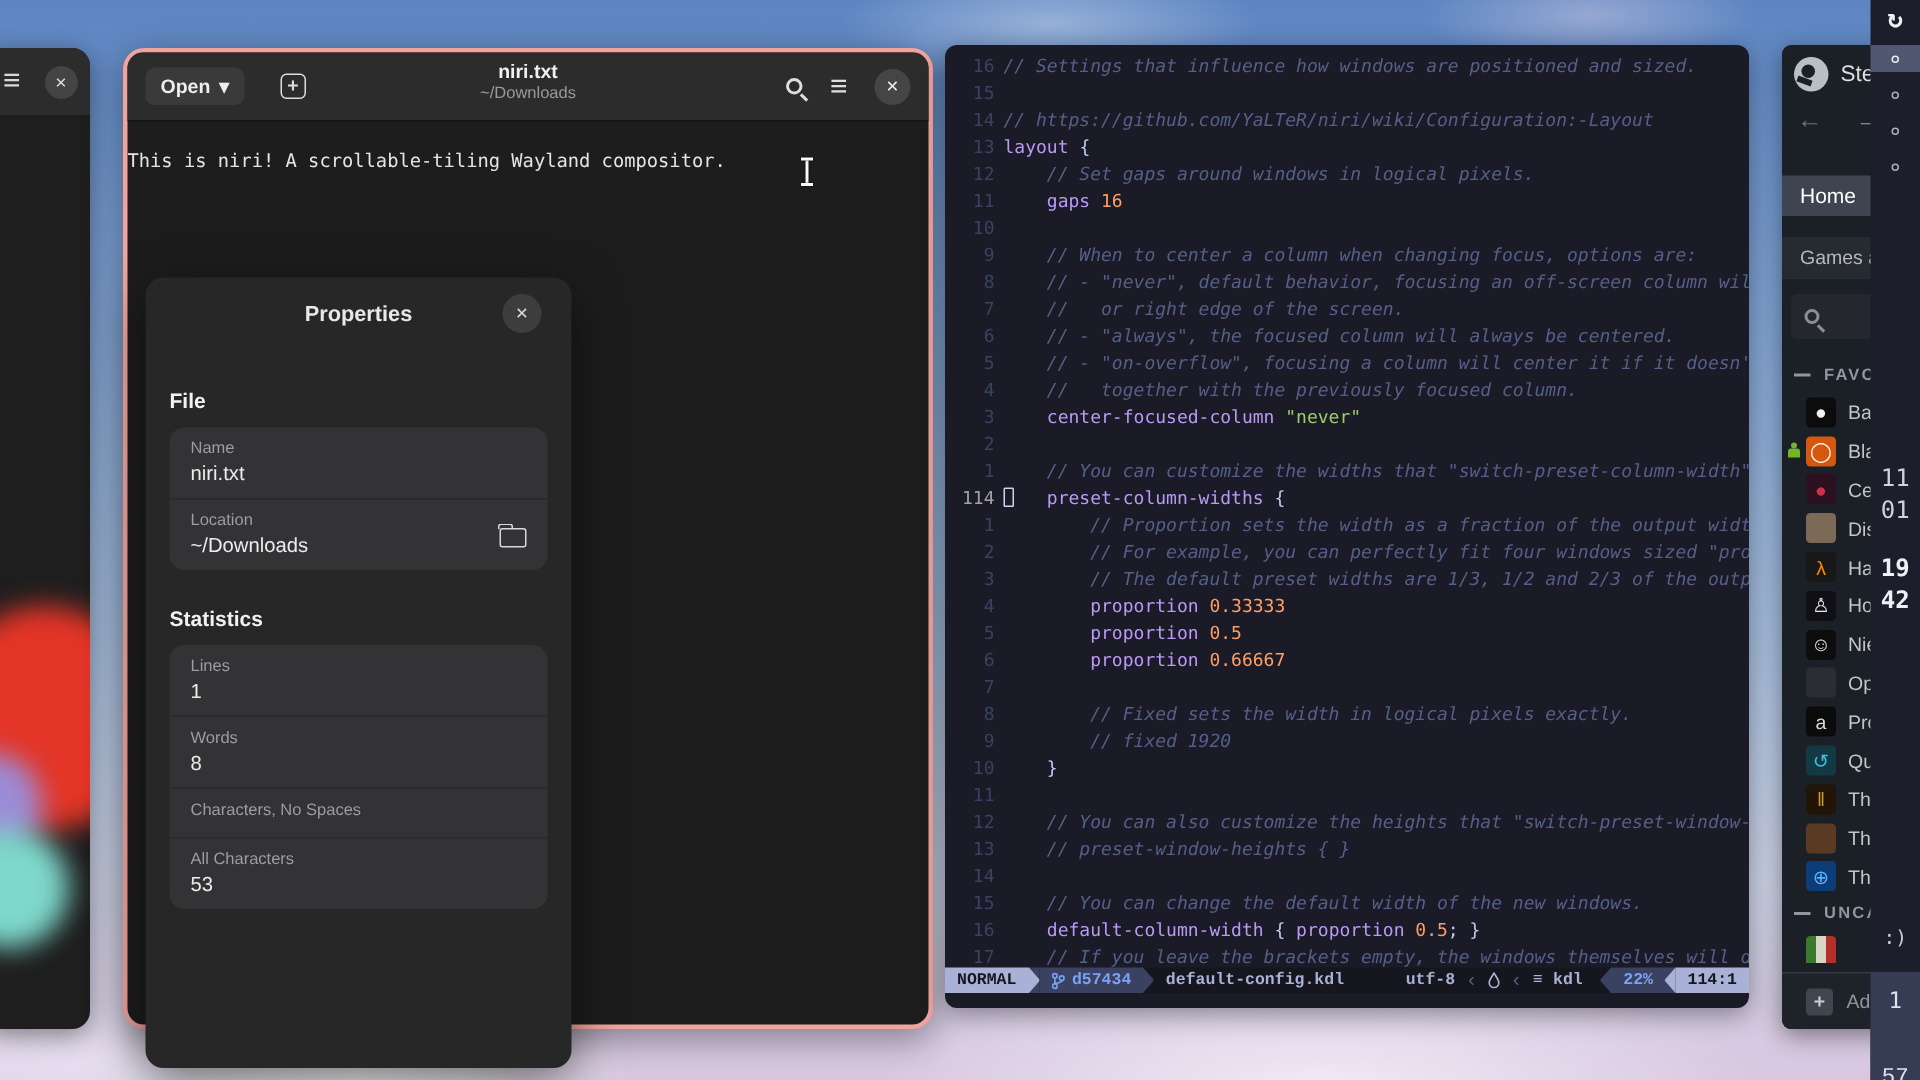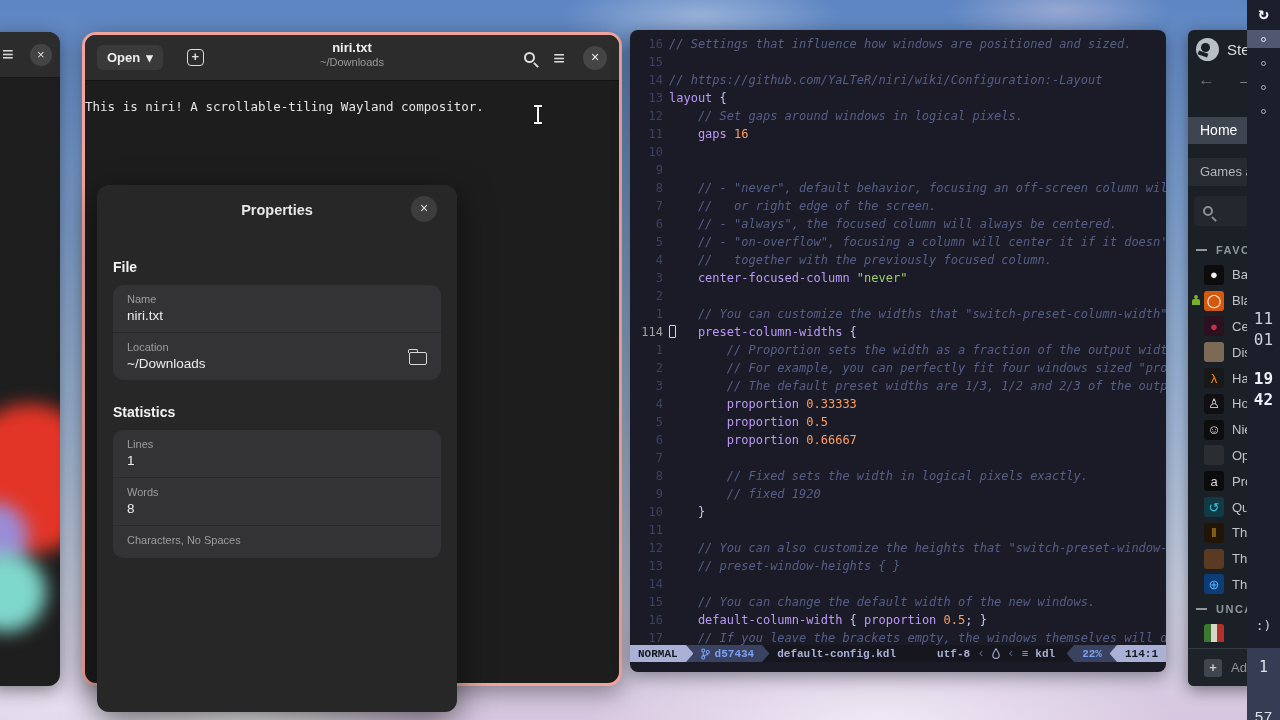--- a/index.html
+++ b/index.html
@@ -51,21 +51,21 @@
     font-size:14px; line-height:23px; text-align:center; }
   #editor .doc { font-family:"DejaVu Sans Mono", monospace; font-size:12.5px; color:#e4e4e4;
     padding:18px 0 0 0; white-space:pre; }
   #ibeam { left:537px; top:106px; width:2px; height:17px; background:#fafafa;
     box-shadow:0 0 1px #000; }
   #ibeam::before, #ibeam::after { content:""; position:absolute; left:-3px; width:8px; height:2px;
     background:#fafafa; box-shadow:0 0 1px #000; }
   #ibeam::before { top:-1px; } #ibeam::after { bottom:-1px; }
 
   
-  #dialog { left:97px; top:185px; width:360px; height:527px; background:#272727;
+  #dialog { left:97px; top:185px; width:284px; height:527px; background:#272727;
     border-radius:12px; box-shadow:0 10px 34px rgba(0,0,0,.55); padding:0 16px; }
   #dialog .dhdr { position:relative; height:50px; display:flex; align-items:center; justify-content:center; }
   #dialog .dtitle { color:#e8e8e8; font-weight:bold; font-size:14.5px; }
   #dialog .closec3 { position:absolute; right:4px; top:11px; width:26px; height:26px; border-radius:50%;
     background:#3d3d3d; color:#ddd; font-size:14px; line-height:25px; text-align:center; }
   .sect-h { color:#f2f2f2; font-weight:bold; font-size:14px; margin:24px 0 10px 0; }
   .glist { background:#333336; border-radius:10px; overflow:hidden; }
   .grow { padding:8px 14px 9px 14px; position:relative; }
   .grow + .grow { border-top:1px solid #292929; }
   .grow .lab { color:#9d9da1; font-size:11px; margin-bottom:3px; }
@@ -229,34 +229,38 @@
           <div class="lab">Lines</div>
           <div class="val">1</div>
         </div>
         <div class="grow">
           <div class="lab">Words</div>
           <div class="val">8</div>
         </div>
         <div class="grow">
           <div class="lab">Characters, No Spaces</div>
         </div>
+        <div class="grow">
+          <div class="lab">All Characters</div>
+          <div class="val">53</div>
+        </div>
       </div>
     </div>
 </div>
 
 <div class="abs" id="vim">
   <div id="vim-lines">
       <div class="vline"><span class="lnum">16</span><span class="ltxt"><span class="tk-c">// Settings that influence how windows are positioned and sized.</span></span></div>
       <div class="vline"><span class="lnum">15</span></div>
       <div class="vline"><span class="lnum">14</span><span class="ltxt"><span class="tk-c">// https://github.com/YaLTeR/niri/wiki/Configuration:-Layout</span></span></div>
       <div class="vline"><span class="lnum">13</span><span class="ltxt"><span class="tk-k">layout</span><span class="tk-p"> {</span></span></div>
       <div class="vline"><span class="lnum">12</span><span class="ltxt"><span class="tk-c">    // Set gaps around windows in logical pixels.</span></span></div>
       <div class="vline"><span class="lnum">11</span><span class="ltxt"><span class="tk-k">    gaps</span><span class="tk-n"> 16</span></span></div>
       <div class="vline"><span class="lnum">10</span><span class="ltxt"></span></div>
-      <div class="vline"><span class="lnum">9</span></div>
+      <div class="vline"><span class="lnum">9</span><span class="ltxt"><span class="tk-c">    // When to center a column when changing focus, options are:</span></span></div>
       <div class="vline"><span class="lnum">8</span><span class="ltxt"><span class="tk-c">    // - "never", default behavior, focusing an off-screen column will</span></span></div>
       <div class="vline"><span class="lnum">7</span><span class="ltxt"><span class="tk-c">    //   or right edge of the screen.</span></span></div>
       <div class="vline"><span class="lnum">6</span><span class="ltxt"><span class="tk-c">    // - "always", the focused column will always be centered.</span></span></div>
       <div class="vline"><span class="lnum">5</span><span class="ltxt"><span class="tk-c">    // - "on-overflow", focusing a column will center it if it doesn't</span></span></div>
       <div class="vline"><span class="lnum">4</span><span class="ltxt"><span class="tk-c">    //   together with the previously focused column.</span></span></div>
       <div class="vline"><span class="lnum">3</span><span class="ltxt"><span class="tk-k">    center-focused-column</span><span class="tk-s"> "never"</span></span></div>
       <div class="vline"><span class="lnum">2</span><span class="ltxt"></span></div>
       <div class="vline"><span class="lnum">1</span><span class="ltxt"><span class="tk-c">    // You can customize the widths that "switch-preset-column-width"</span></span></div>
       <div class="vline"><span class="lnum cur">114</span><span class="ltxt"><span class="vcursor"></span><span class="tk-k">    preset-column-widths</span><span class="tk-p"> {</span></span></div>
       <div class="vline"><span class="lnum">1</span><span class="ltxt"><span class="tk-c">        // Proportion sets the width as a fraction of the output width</span></span></div>

